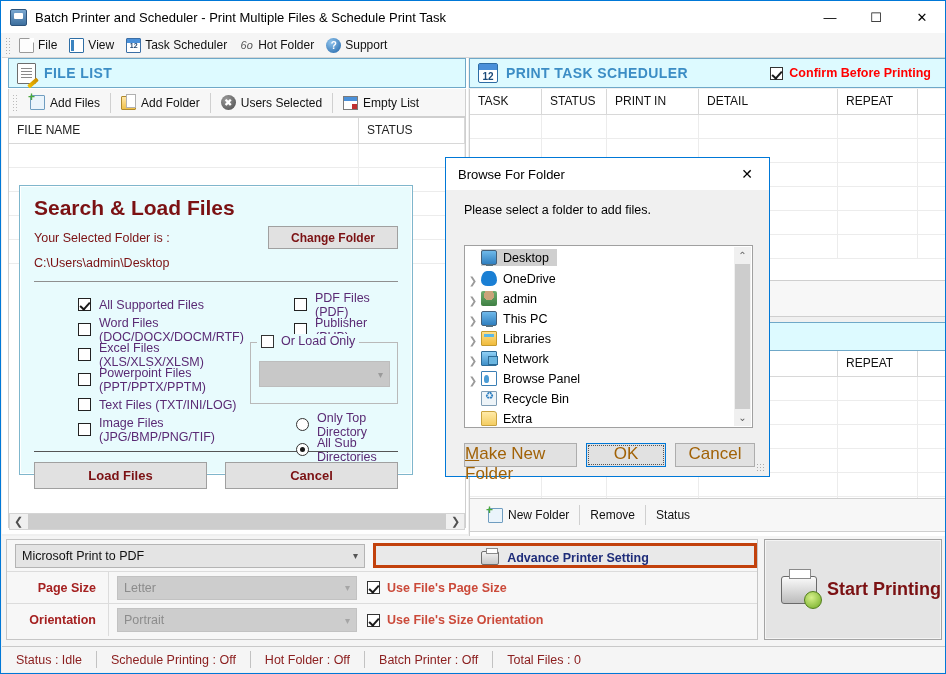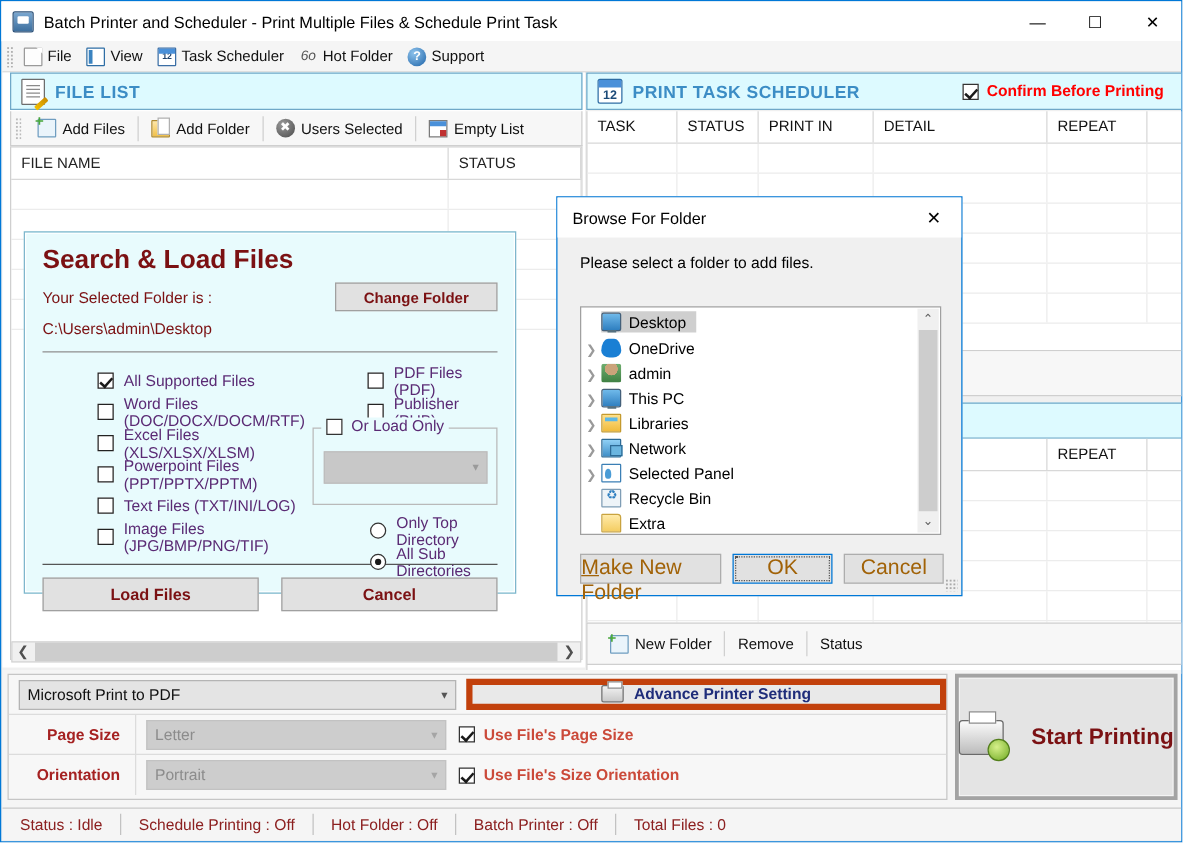--- a/index.html
+++ b/index.html
@@ -308,33 +308,33 @@
     height: 24px; margin-left: 8px; background: #e4e4e4; border: 1px solid #b4b4b4;
     display: flex; align-items: center; padding: 0 6px; font-size: 12.5px; color: #111;
   }
   .combo .cv { flex: 1; }
   .combo .chev { color: #555; font-size: 10px; }
   .combo.disabled { background: #cdcdcd; border-color: #c2c2c2; color: #8c8c8c; }
   .combo.disabled .chev { color: #a5a5a5; }
   .use-opt { display: flex; align-items: center; gap: 7px; margin-left: 10px; }
   .use-opt .lbl { color: #cb4a3a; font-weight: bold; font-size: 12.5px; }
   .adv-btn {
-    margin-left: 8px; height: 25px; flex: 1; background: #e9e9e9; border: 5px solid #c2410c;
-    display: flex; align-items: flex-start; justify-content: center; gap: 8px;
+    margin-left: 8px; height: 25px; flex: 1; background: #e9e9e9; border: 3px solid #c2410c;
+    display: flex; align-items: flex-end; justify-content: center; gap: 8px;
     color: #1f2d7a; font-weight: bold; font-size: 12.5px;
   }
   .ico-printer-sm {
     width: 18px; height: 14px; background: linear-gradient(#f2f2f2,#c9c9c9);
     border: 1px solid #6f6f6f; border-radius: 2px; position: relative; flex: none;
   }
   .ico-printer-sm:before { content:""; position:absolute; left:4px; top:-4px; width:10px; height:4px; background:#fff; border:1px solid #8a8a8a; }
   #start-box {
     position: absolute; left: 762px; top: 3px; width: 178px; height: 101px;
-    background: #e4e4e4; border: 3px solid #a3a3a3; box-shadow: 0 0 0 1px #f4f4f4 inset;
-    display: flex; align-items: center; justify-content: space-between; gap: 10px;
+    background: #e4e4e4; border: 1px solid #a3a3a3; box-shadow: 0 0 0 1px #f4f4f4 inset;
+    display: flex; align-items: center; justify-content: flex-end; gap: 10px;
   }
   .ico-printer-lg {
     width: 36px; height: 28px; background: linear-gradient(#fbfbfb,#bcbcbc);
     border: 1px solid #6a6a6a; border-radius: 3px; position: relative; flex: none;
   }
   .ico-printer-lg:before { content:""; position:absolute; left:7px; top:-8px; width:20px; height:8px; background:#fff; border:1px solid #8a8a8a;}
   .ico-printer-lg:after {
     content:""; position:absolute; right:-6px; bottom:-6px; width:16px; height:16px; border-radius:50%;
     background: radial-gradient(circle at 40% 35%, #d6f08a, #6faa23); border: 1px solid #537f1b;
   }
@@ -707,21 +707,21 @@
         <span>Libraries</span>
       </div>
       <div class="tree-item">
         <span class="chev">❯</span>
         <span class="tico t-net"></span>
         <span>Network</span>
       </div>
       <div class="tree-item">
         <span class="chev">❯</span>
         <span class="tico t-cp"></span>
-        <span>Selected Panel</span>
+        <span>Browse Panel</span>
       </div>
       <div class="tree-item">
         <span class="chev"></span>
         <span class="tico t-recycle"></span>
         <span>Recycle Bin</span>
       </div>
       <div class="tree-item">
         <span class="chev"></span>
         <span class="tico t-folder"></span>
         <span>Extra</span>

